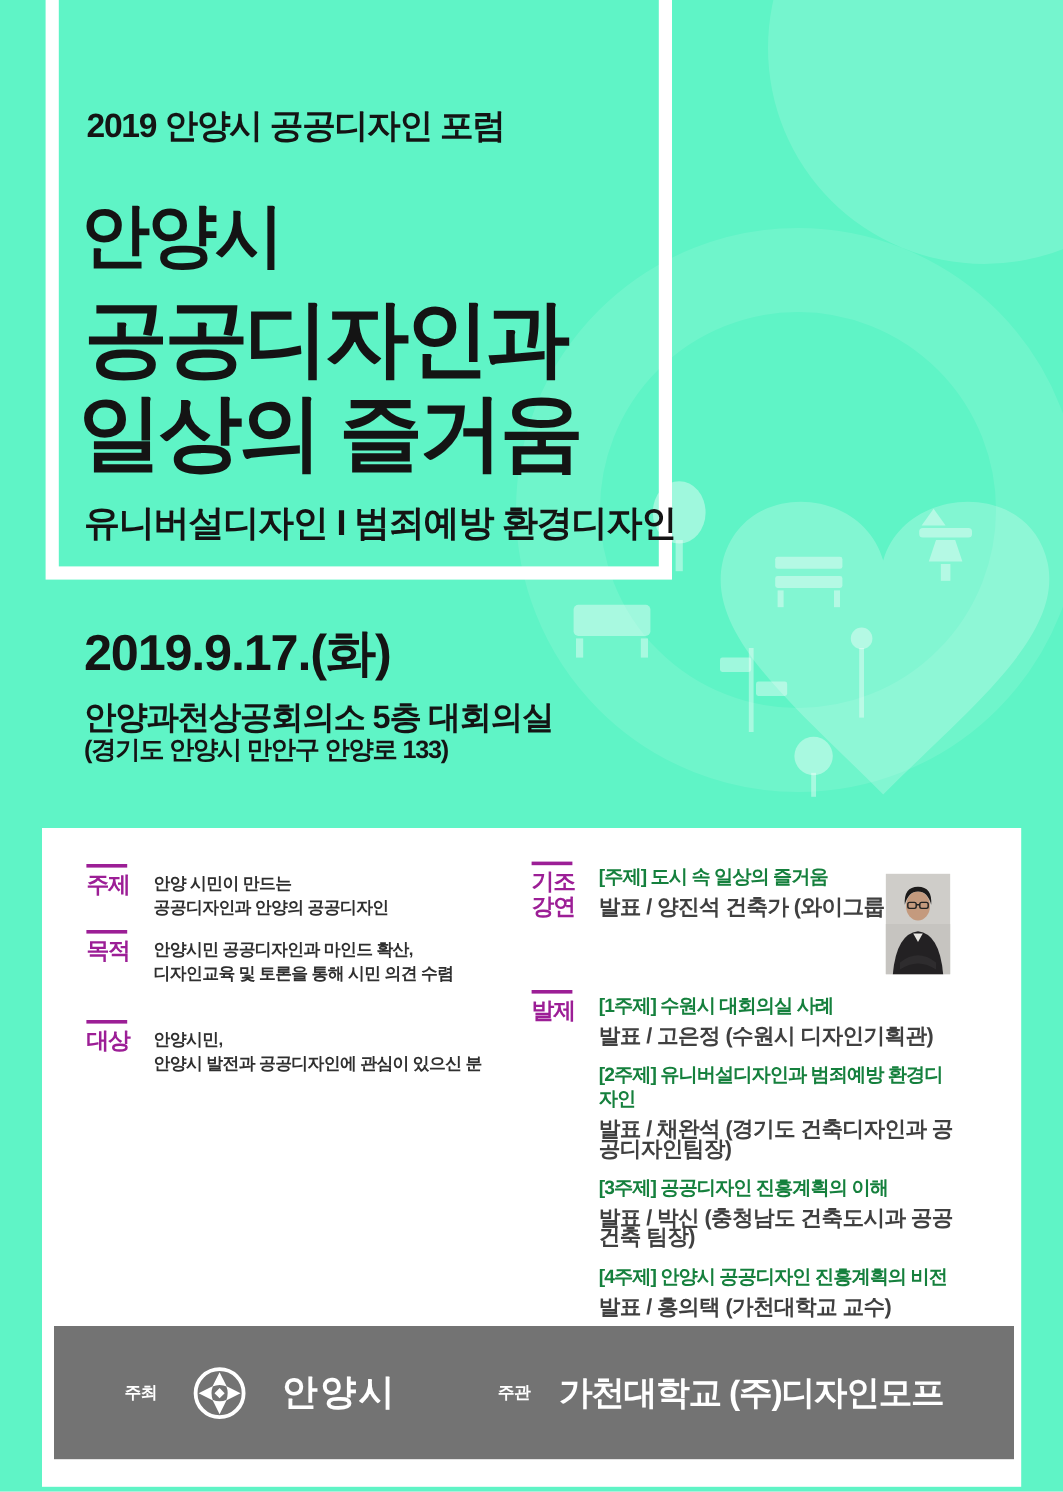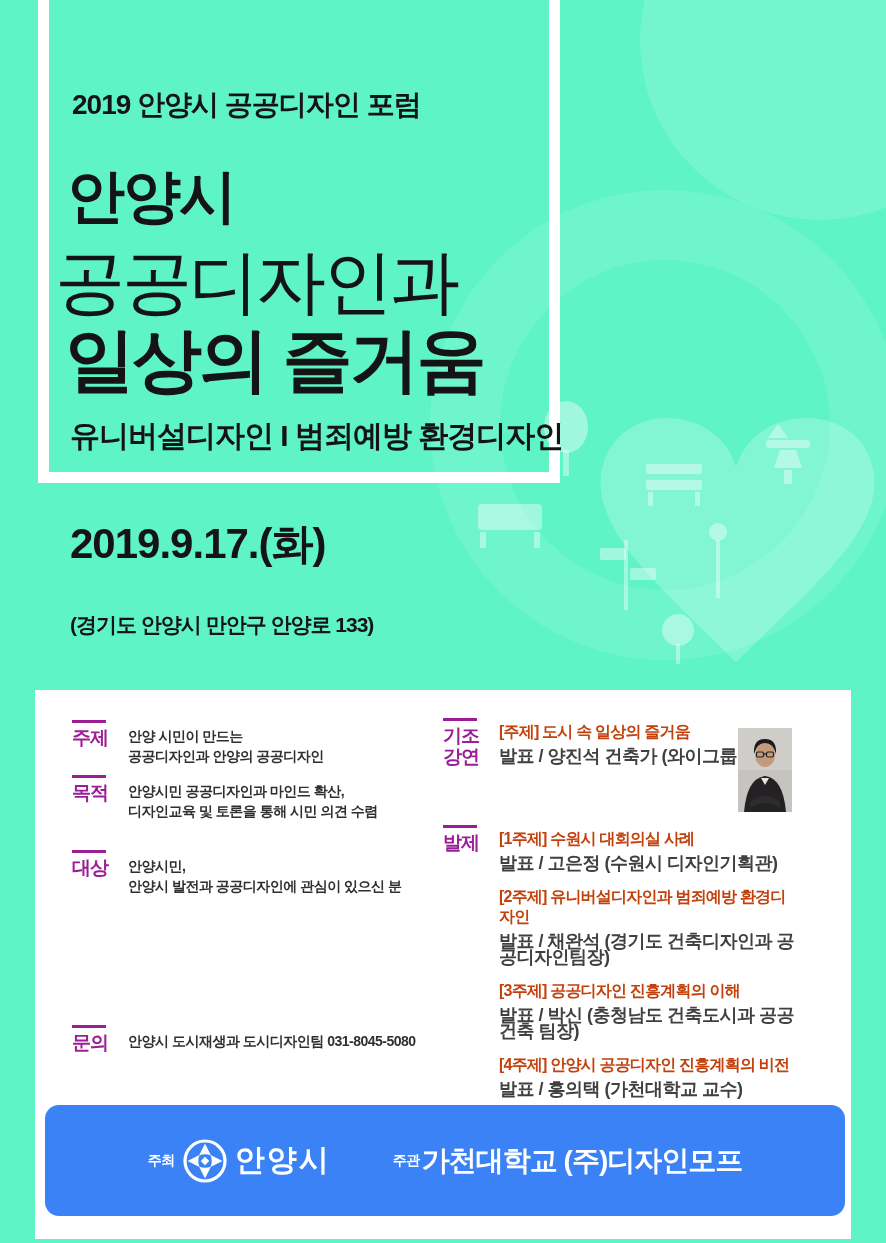--- a/index.html
+++ b/index.html
@@ -20,21 +20,21 @@
     box-sizing:border-box;
   }
   .deco-heart{position:absolute;left:466px;top:372px;width:420px;height:320px;}
   
   .title-frame{
     position:absolute;left:38px;top:-40px;width:522px;height:523px;
     border:11px solid #ffffff;box-sizing:border-box;
   }
   .forum-label{position:absolute;left:72px;top:86px;font-size:28px;font-weight:900;letter-spacing:-1px;}
   .title-l1{position:absolute;left:67px;top:158px;font-size:58px;font-weight:900;letter-spacing:-2px;}
-  .title-l2{position:absolute;left:55px;top:236px;font-size:70px;font-weight:400;letter-spacing:-3px;}
+  .title-l2{position:absolute;left:70px;top:236px;font-size:70px;font-weight:700;letter-spacing:-3px;}
   .title-l3{position:absolute;left:65px;top:314px;font-size:70px;font-weight:900;letter-spacing:-3px;}
   .subtitle{position:absolute;left:70px;top:416px;font-size:30px;font-weight:900;letter-spacing:-1px;}
   
   .date-row{position:absolute;left:70px;top:516px;display:flex;align-items:baseline;gap:26px;}
   .date-main{font-size:42px;font-weight:900;letter-spacing:-1px;}
   .date-time{font-size:33px;font-weight:900;letter-spacing:0px;}
   .venue{position:absolute;left:70px;top:580px;font-size:27px;font-weight:900;letter-spacing:-1px;}
   .address{position:absolute;left:70px;top:611px;font-size:21px;font-weight:900;letter-spacing:-1px;}
   
   .card{position:absolute;left:35px;top:690px;width:816px;height:549px;background:#ffffff;}
@@ -47,29 +47,28 @@
   
   .sec-topic{left:37px;top:30px;}
   .sec-purpose{left:37px;top:85px;}
   .sec-target{left:37px;top:160px;}
   .sec-contact{left:37px;top:335px;}
   
   .sec-keynote{left:408px;top:28px;}
   .sec-present{left:408px;top:135px;}
   .r-body{padding-top:4px;width:300px;}
   .item{margin-bottom:16px;}
-  .item-title{display:block;font-size:16px;font-weight:900;color:#c2410c;letter-spacing:-0.8px;line-height:20px;}
+  .item-title{display:block;font-size:16px;font-weight:900;color:#15803d;letter-spacing:-0.8px;line-height:20px;}
   .item-presenter{display:block;font-size:18px;font-weight:700;color:#404040;letter-spacing:-0.5px;margin-top:6px;line-height:16px;}
   .speaker-photo{position:absolute;left:703px;top:38px;width:54px;height:84px;}
   
   .footer-bar{
     position:absolute;left:45px;top:1105px;width:800px;height:111px;
-    background:#3b82f6;display:flex;align-items:center;justify-content:center;gap:2px;
+    background:#737373;display:flex;align-items:center;justify-content:center;gap:24px;
     color:#ffffff;
-    border-radius:14px;
   }
   .footer-role{font-size:14px;font-weight:700;letter-spacing:-0.5px;}
   .footer-host{font-size:30px;font-weight:900;letter-spacing:2px;margin-right:60px;}
   .footer-org{font-size:28px;font-weight:900;letter-spacing:-1px;}
   .logo-wrap{width:48px;height:48px;margin:0 4px;}
 </style>
 </head>
 <body>
 
 <div class="poster">
@@ -113,20 +112,21 @@
 
   <div class="forum-label">2019 안양시 공공디자인 포럼</div>
   <div class="title-l1">안양시</div>
   <div class="title-l2">공공디자인과</div>
   <div class="title-l3">일상의 즐거움</div>
   <div class="subtitle">유니버설디자인 I 범죄예방 환경디자인</div>
 
   <div class="date-row">
     <span class="date-main">2019.9.17.(화)</span>
   </div>
+  <div class="venue">안양과천상공회의소 5층 대회의실</div>
   <div class="address">(경기도 안양시 만안구 안양로 133)</div>
 
   <div class="card">
 
     <div class="sec sec-topic">
       <div class="sec-label-wrap">
         <span class="sec-rule"></span>
         <span class="sec-label">주제</span>
       </div>
       <div class="sec-body">
@@ -150,29 +150,20 @@
       <div class="sec-label-wrap">
         <span class="sec-rule"></span>
         <span class="sec-label">대상</span>
       </div>
       <div class="sec-body">
         <span class="sec-line">안양시민,</span>
         <span class="sec-line">안양시 발전과 공공디자인에 관심이 있으신 분</span>
       </div>
     </div>
 
-    <div class="sec sec-contact">
-      <div class="sec-label-wrap">
-        <span class="sec-rule"></span>
-        <span class="sec-label">문의</span>
-      </div>
-      <div class="sec-body">
-        <span class="sec-line">안양시 도시재생과 도시디자인팀 031-8045-5080</span>
-      </div>
-    </div>
 
     <div class="sec sec-keynote">
       <div class="sec-label-wrap">
         <span class="sec-rule"></span>
         <span class="sec-label">기조</span>
         <span class="sec-label">강연</span>
       </div>
       <div class="r-body">
         <div class="item">
           <span class="item-title">[주제] 도시 속 일상의 즐거움</span>

